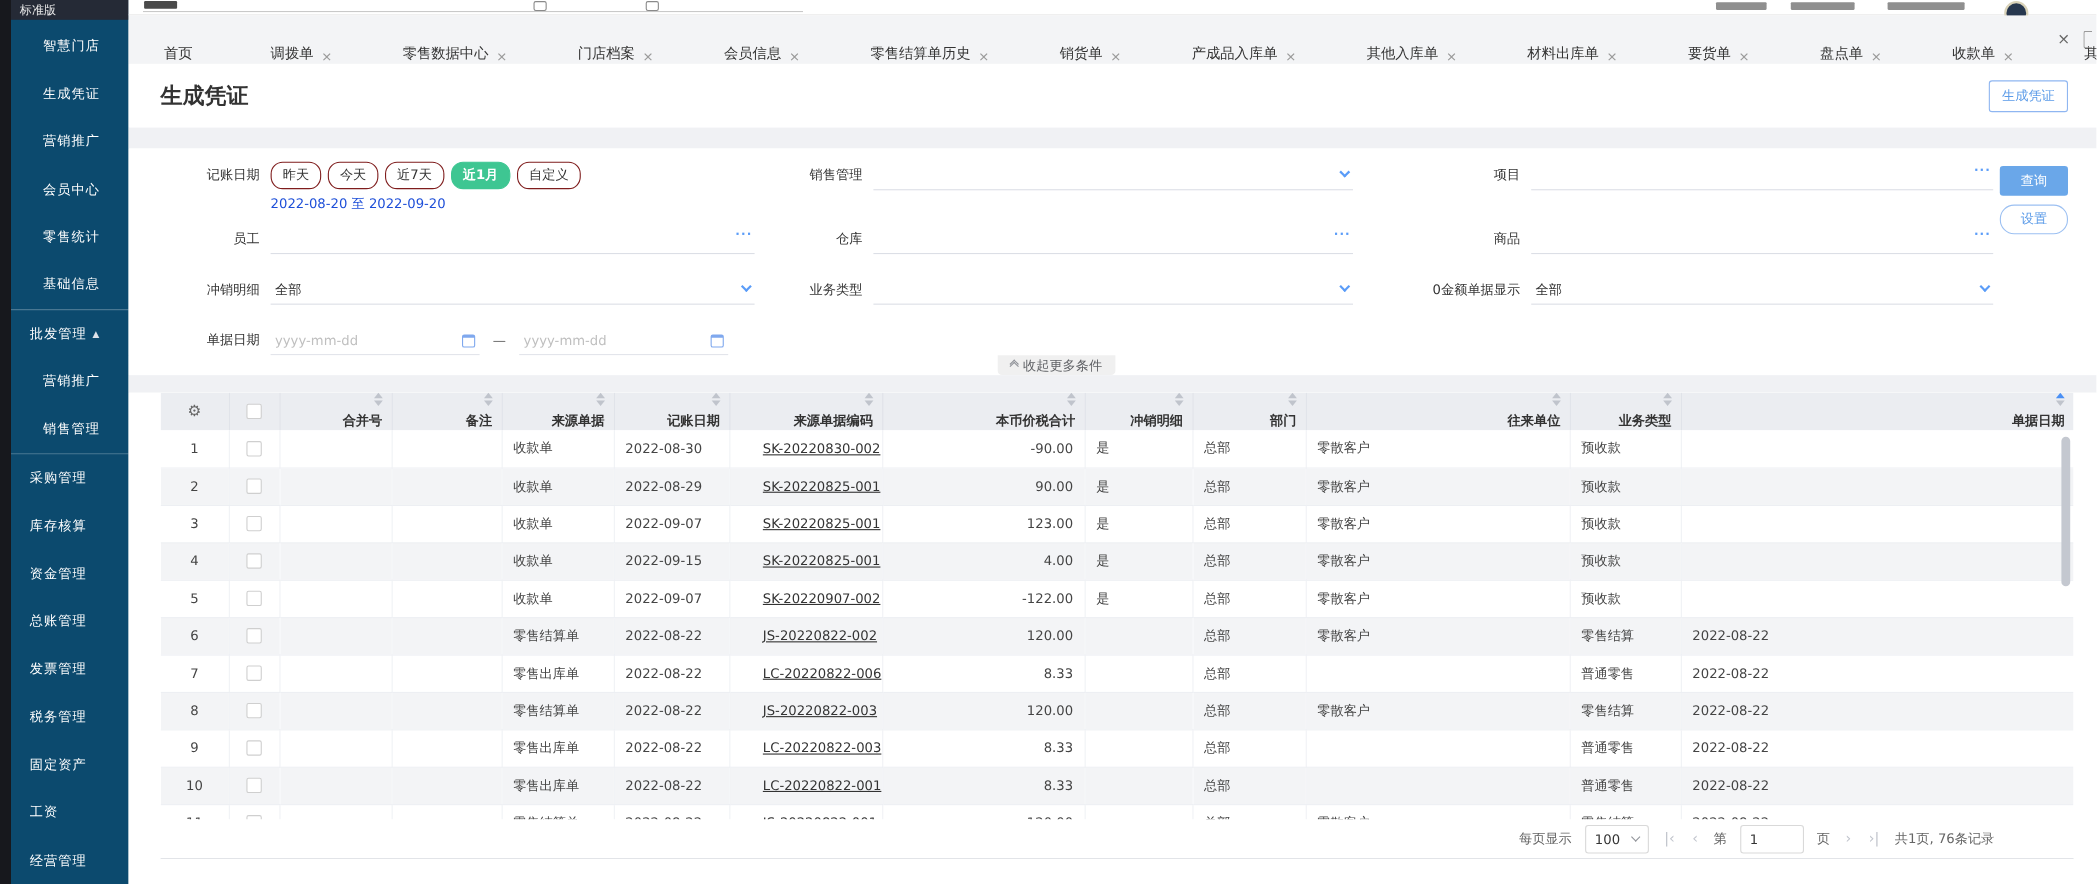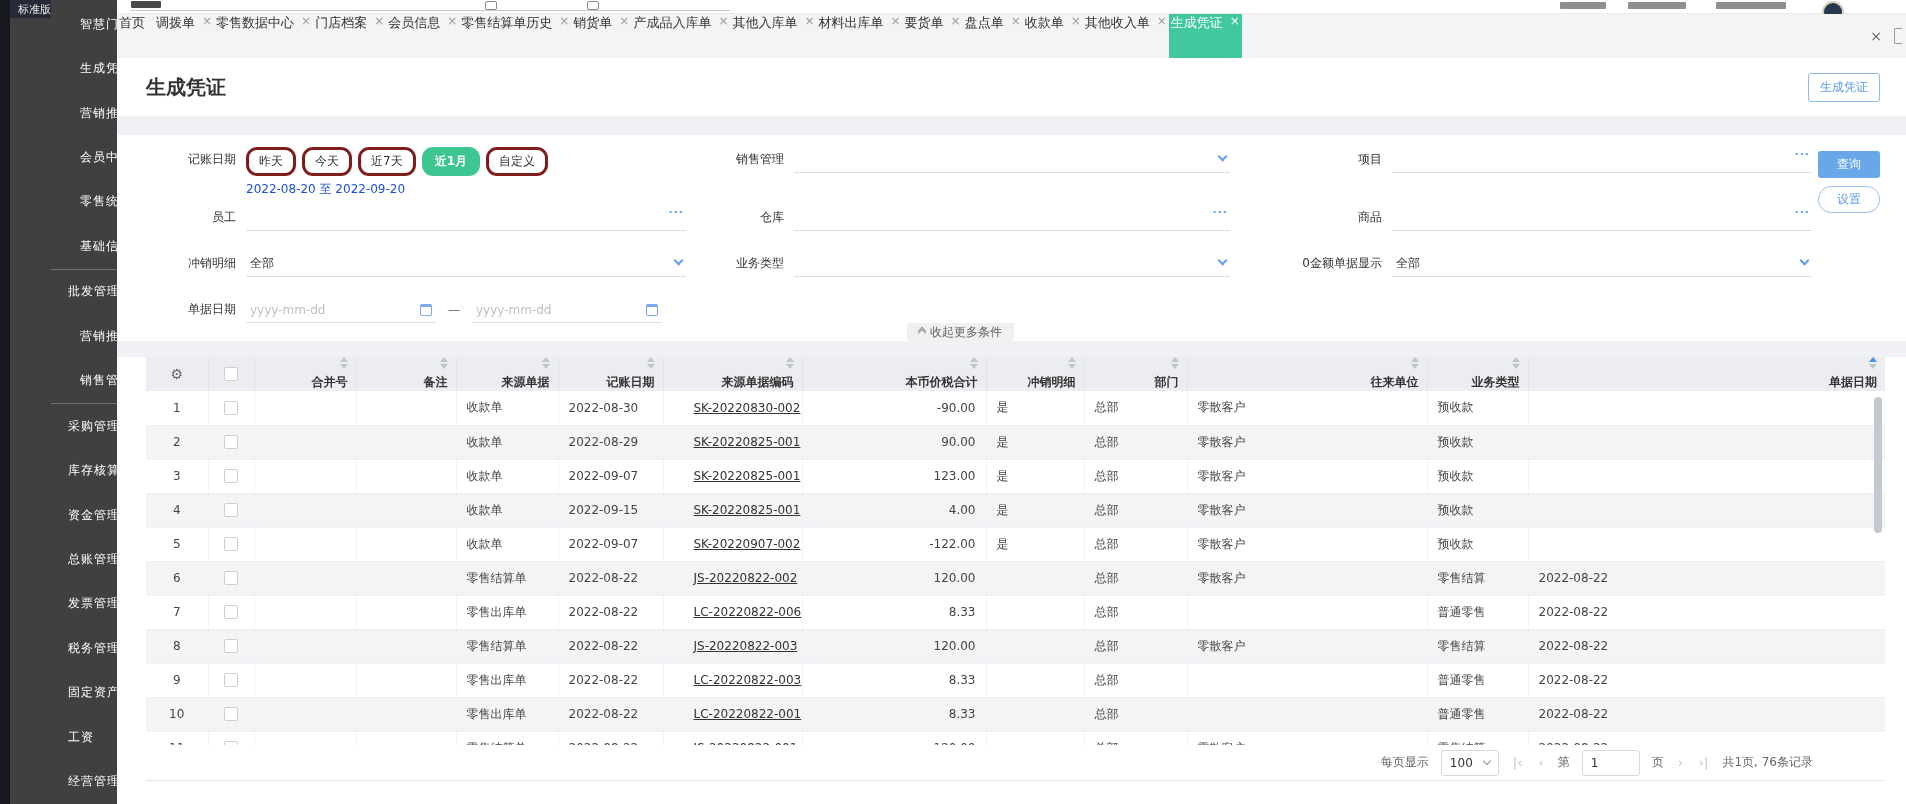--- a/index.html
+++ b/index.html
@@ -2,21 +2,21 @@
 <html><head>
 <meta charset="utf-8">
 <style>
   * { box-sizing: border-box; margin: 0; padding: 0; }
   html,body { width:1906px; height:804px; overflow:hidden; }
   body { font-family:"DejaVu Sans","Liberation Sans",sans-serif; font-size:12px; color:#333; background:#fff; }
   .app { display:flex; width:1906px; height:804px; }
 
   
   .leftedge { width:10px; background:#17181d; flex:none; }
-  .sidebar { width:107px; background:#404040; color:#fff; flex:none; display:flex; flex-direction:row; }
+  .sidebar { width:107px; background:#0c4a6e; color:#fff; flex:none; display:flex; flex-direction:column; }
   .sidebar-header { height:18px; background:#252A36; font-size:11px; color:#e8e8e8; display:flex; align-items:center; padding-left:8px; flex:none; }
   .side-nav { flex:1; display:flex; flex-direction:column; padding-top:2px; }
   .side-item { flex:1; display:flex; align-items:center; padding-left:17px; font-size:12px; letter-spacing:1px; cursor:pointer; white-space:nowrap; }
   .side-item.sub { padding-left:29px; }
   .side-item.divider { border-top:1px solid rgba(255,255,255,0.25); }
   .side-item .arrow { margin-left:5px; font-size:8px; color:#dfe3ea; }
 
   .main { flex:1; min-width:0; display:flex; flex-direction:column; background:#fff; }
 
   
@@ -24,21 +24,21 @@
   .topstrip .frag-text { position:absolute; left:14px; top:1px; width:30px; height:7px; background:#4a4a4a; border-radius:1px; }
   .topstrip .underline { position:absolute; left:13px; top:10px; width:600px; border-bottom:1px solid #c9c9c9; }
   .topstrip .frag-ico { position:absolute; top:1px; width:12px; height:9px; border:1.5px solid #8a8a8a; border-radius:2px; }
   .topstrip .i1 { left:368px; } .topstrip .i2 { left:470px; }
   .topstrip .frag-r { position:absolute; top:2px; height:7px; background:#8f8f8f; border-radius:1px; }
   .topstrip .r1 { right:300px; width:46px; } .topstrip .r2 { right:220px; width:58px; } .topstrip .r3 { right:120px; width:70px; }
   .topstrip .avatar { position:absolute; right:62px; top:1px; width:22px; height:22px; border-radius:50%; background:#27374E; border:2px solid #d9d2b8; }
 
   
   .tabbar { height:44px; flex:none; background:#F3F4F6; display:flex; align-items:stretch; overflow:hidden; position:relative; }
-  .tab { display:flex; align-items:flex-start; gap:7px; padding:0 2px; font-size:13px; color:#333; cursor:pointer; white-space:nowrap; }
+  .tab { display:flex; align-items:flex-end; gap:7px; padding:0 32px; font-size:13px; color:#333; cursor:pointer; white-space:nowrap; }
   .tab:first-child { padding:0 27px; }
   .tab.active { background:#41C8A1; color:#fff; }
   .tab .x { color:#9a9a9a; font-size:12px; }
   .tab.active .x { color:#fff; }
   .tabbar-right { position:absolute; right:0; top:0; bottom:0; display:flex; align-items:center; gap:12px; padding:0 4px 0 10px; }
   .tabbar-right .closeall { color:#666; font-size:14px; cursor:pointer; }
   .tabbar-right .listfrag { width:8px; height:16px; border:1.5px solid #9a9a9a; border-right:none; border-radius:2px 0 0 2px; }
 
   
   .titlebar { height:58px; flex:none; display:flex; align-items:center; justify-content:space-between; padding:0 26px 0 29px; background:#fff; }
@@ -55,21 +55,21 @@
   .fgroup { display:flex; align-items:flex-start; }
   .flabel { text-align:right; padding-right:10px; line-height:24px; color:#333; flex:none; }
   .fg1 .flabel { width:100px; } .fg1 .ffield { width:440px; }
   .fg2 { margin-left:16px; } .fg2 .flabel { width:92px; } .fg2 .ffield { width:436px; }
   .fg3 { margin-left:16px; } .fg3 .flabel { width:146px; } .fg3 .ffield { width:420px; }
   .ffield { position:relative; border-bottom:1px solid #DCDFE6; height:26px; display:flex; align-items:center; padding-left:4px; }
   .ffield.nounder { border-bottom:none; height:auto; display:block; padding-left:0; }
   .chev { position:absolute; right:4px; top:6px; width:7px; height:7px; border-right:2px solid #5A9CF8; border-bottom:2px solid #5A9CF8; transform:rotate(45deg); }
   .dots { position:absolute; right:2px; top:1px; color:#5A9CF8; font-weight:bold; font-size:11px; letter-spacing:1px; }
   .pillbar { display:flex; align-items:center; }
-  .pill { border:3px solid #7f1d1d; border-radius:11px; padding:3px 10px; margin-right:6px; font-size:12px; color:#333; background:#fff; cursor:pointer; white-space:nowrap; }
+  .pill { border:1px solid #7f1d1d; border-radius:11px; padding:3px 10px; margin-right:6px; font-size:12px; color:#333; background:#fff; cursor:pointer; white-space:nowrap; }
   .pill.active { background:#3EC692; border-color:#3EC692; color:#fff; font-weight:bold; }
   .range { margin-top:5px; color:#1d4ed8; }
   .fbtns { position:absolute; right:26px; top:16px; width:62px; display:flex; flex-direction:column; gap:8px; }
   .btn-primary { background:#6AA7E9; color:#fff; border:none; border-radius:3px; height:27px; font-size:12px; cursor:pointer; }
   .btn-plain { background:#fff; color:#5B9BE8; border:1px solid #9CC0F2; border-radius:13px; height:27px; font-size:12px; cursor:pointer; }
   .dinput { width:190px; border-bottom:1px solid #DCDFE6; height:26px; display:flex; align-items:center; justify-content:space-between; color:#BFBFBF; padding:0 4px; }
   .cal { width:12px; height:12px; border:1px solid #7FA8EE; border-top-width:3px; border-radius:2px; }
   .dsep { line-height:26px; margin:0 12px; color:#666; }
 
   

